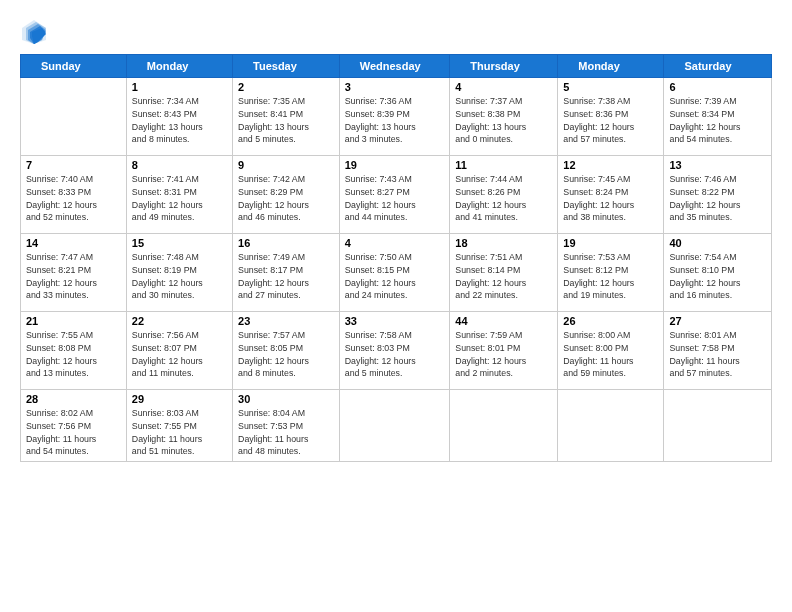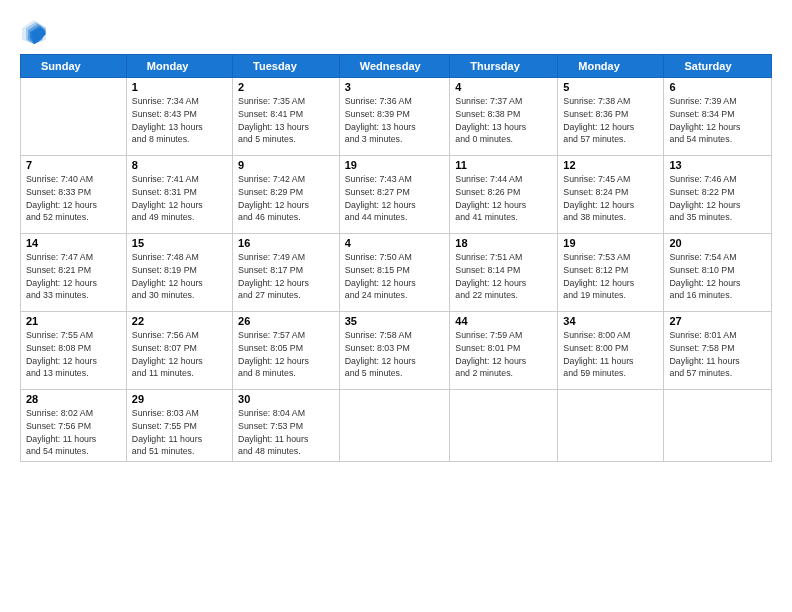--- a/index.html
+++ b/index.html
@@ -202,47 +202,47 @@
           </td>
           <td>
             <div class="day-num">18</div>
             <div class="day-info">Sunrise: 7:51 AM<br>Sunset: 8:14 PM<br>Daylight: 12 hours<br>and 22 minutes.</div>
           </td>
           <td>
             <div class="day-num">19</div>
             <div class="day-info">Sunrise: 7:53 AM<br>Sunset: 8:12 PM<br>Daylight: 12 hours<br>and 19 minutes.</div>
           </td>
           <td>
-            <div class="day-num">20</div>
+            <div class="day-num">40</div>
             <div class="day-info">Sunrise: 7:54 AM<br>Sunset: 8:10 PM<br>Daylight: 12 hours<br>and 16 minutes.</div>
           </td>
         </tr>
         <tr>
           <td>
             <div class="day-num">21</div>
             <div class="day-info">Sunrise: 7:55 AM<br>Sunset: 8:08 PM<br>Daylight: 12 hours<br>and 13 minutes.</div>
           </td>
           <td>
             <div class="day-num">22</div>
             <div class="day-info">Sunrise: 7:56 AM<br>Sunset: 8:07 PM<br>Daylight: 12 hours<br>and 11 minutes.</div>
           </td>
           <td>
-            <div class="day-num">26</div>
+            <div class="day-num">23</div>
             <div class="day-info">Sunrise: 7:57 AM<br>Sunset: 8:05 PM<br>Daylight: 12 hours<br>and 8 minutes.</div>
           </td>
           <td>
-            <div class="day-num">35</div>
+            <div class="day-num">33</div>
             <div class="day-info">Sunrise: 7:58 AM<br>Sunset: 8:03 PM<br>Daylight: 12 hours<br>and 5 minutes.</div>
           </td>
           <td>
             <div class="day-num">44</div>
             <div class="day-info">Sunrise: 7:59 AM<br>Sunset: 8:01 PM<br>Daylight: 12 hours<br>and 2 minutes.</div>
           </td>
           <td>
-            <div class="day-num">34</div>
+            <div class="day-num">26</div>
             <div class="day-info">Sunrise: 8:00 AM<br>Sunset: 8:00 PM<br>Daylight: 11 hours<br>and 59 minutes.</div>
           </td>
           <td>
             <div class="day-num">27</div>
             <div class="day-info">Sunrise: 8:01 AM<br>Sunset: 7:58 PM<br>Daylight: 11 hours<br>and 57 minutes.</div>
           </td>
         </tr>
         <tr class="last-row">
           <td>
             <div class="day-num">28</div>

